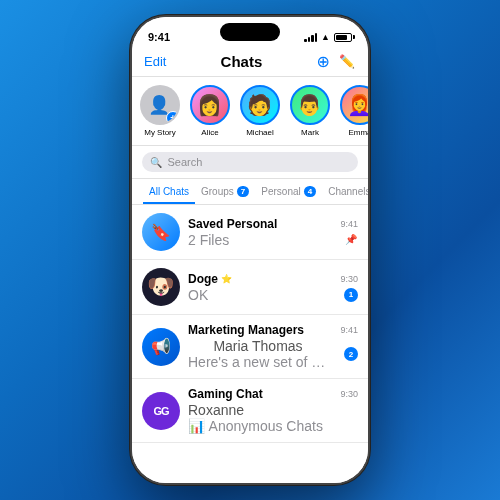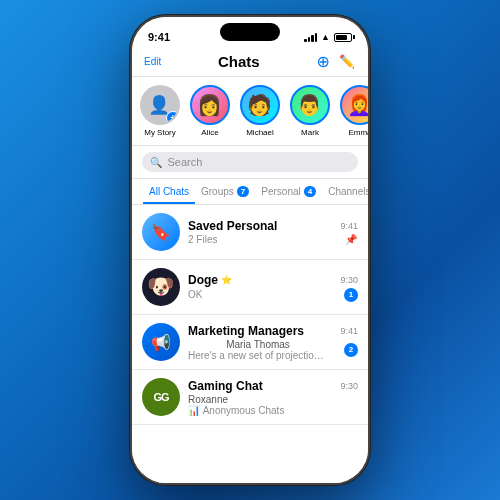--- a/index.html
+++ b/index.html
@@ -131,21 +131,21 @@
       background: #fff;
       padding: 4px 12px 6px;
       display: flex;
       align-items: center;
       justify-content: space-between;
       border-bottom: 0.5px solid #e0e0e0;
       flex-shrink: 0;
     }
 
     .nav-edit {
-      font-size: 10px;
+      font-size: 13px;
       color: #007aff;
       font-weight: 400;
     }
 
     .nav-title {
       font-size: 15px;
       font-weight: 700;
       color: #000;
     }
 
@@ -322,21 +322,21 @@
       flex-shrink: 0;
       display: flex;
       align-items: center;
       justify-content: center;
       color: #fff;
       font-size: 16px;
     }
 
     .chat-avatar.saved { background: linear-gradient(135deg, #5eb8ff, #007aff); }
     .chat-avatar.marketing { background: linear-gradient(135deg, #007aff, #0055cc); }
-    .chat-avatar.gaming { background: #4d7c0f; text-align: right; }
+    .chat-avatar.gaming { background: #6d28d9; text-align: right; }
 
     .chat-content {
       flex: 1;
       min-width: 0;
     }
 
     .chat-top-row {
       display: flex;
       justify-content: space-between;
       align-items: center;
@@ -357,21 +357,21 @@
       color: #8e8e93;
     }
 
     .chat-bottom-row {
       display: flex;
       justify-content: space-between;
       align-items: center;
     }
 
     .chat-preview {
-      font-size: 10px;
+      font-size: 14px;
       color: #8e8e93;
       white-space: nowrap;
       overflow: hidden;
       text-overflow: ellipsis;
       max-width: 140px;
     }
 
     .chat-badge {
       min-width: 14px;
       height: 14px;

